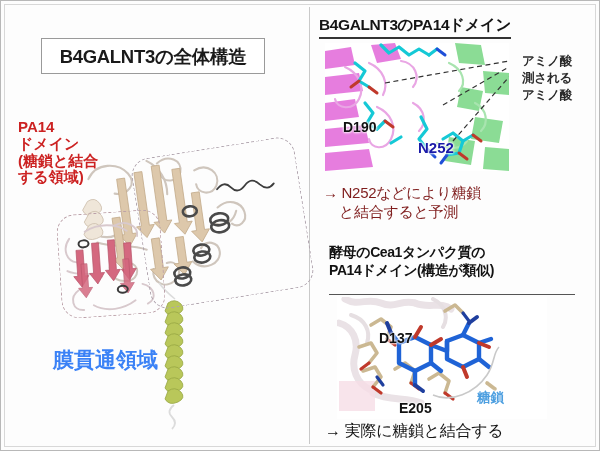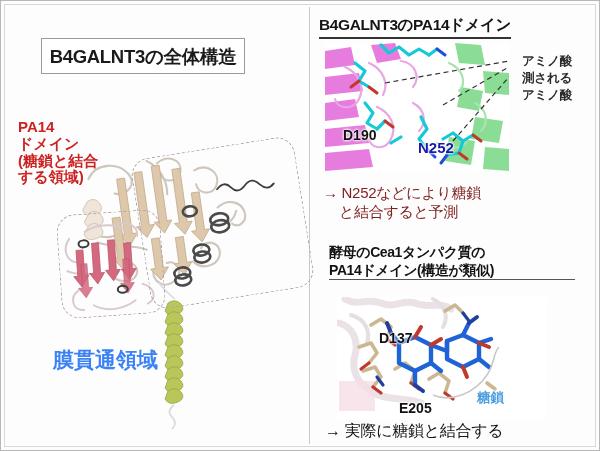--- a/index.html
+++ b/index.html
@@ -30,21 +30,21 @@
   #left-panel {
     position: absolute;
     left: 6px; top: 6px;
     width: 303px; height: 437px;
     border-right: 1px solid #c9c9c9;
     box-sizing: border-box;
   }
   #overall-title-box {
     position: absolute;
     left: 34px; top: 31px;
-    width: 204px; height: 36px;
+    width: 224px; height: 36px;
     border: 1px solid #9a9a9a;
     background: #ffffff;
     box-sizing: border-box;
     display: flex; align-items: center; justify-content: center;
   }
   #overall-title-box .txt {
     font-size: 18.5px;
     font-weight: bold;
     color: #1a1a1a;
     letter-spacing: -0.3px;
@@ -125,21 +125,21 @@
     line-height: 1.35;
     letter-spacing: -0.2px;
   }
   .res-lbl {
     position: absolute;
     font-weight: bold;
     font-size: 14px;
     text-shadow: 0 0 3px #fff, 0 0 3px #fff, 0 0 2px #fff;
     white-space: nowrap;
   }
-  #lbl-d190 { left: 18px; top: 84px; color: #111; }
+  #lbl-d190 { left: 18px; top: 76px; color: #111; }
   #lbl-n252 { left: 93px; top: 96px; color: #1a1aa8; font-size: 15px; }
 
   #predict-text {
     position: absolute;
     left: 12px; top: 176px;
     font-size: 15px;
     font-weight: normal;
     color: #7f1d1d;
     line-height: 1.28;
     letter-spacing: -0.3px;
@@ -148,21 +148,21 @@
 
   #cea1-title {
     position: absolute;
     left: 18px; top: 236px;
     font-size: 14px;
     font-weight: bold;
     color: #121212;
     line-height: 1.3;
     letter-spacing: -0.4px;
     border-bottom: 1px solid #555;
-    padding-bottom: 0;
+    padding-bottom: 15px;
     width: 246px;
     box-sizing: border-box;
   }
 
   #bottom-struct {
     position: absolute;
     left: 26px; top: 290px;
     width: 210px; height: 122px;
     background: #ffffff;
     overflow: hidden;

